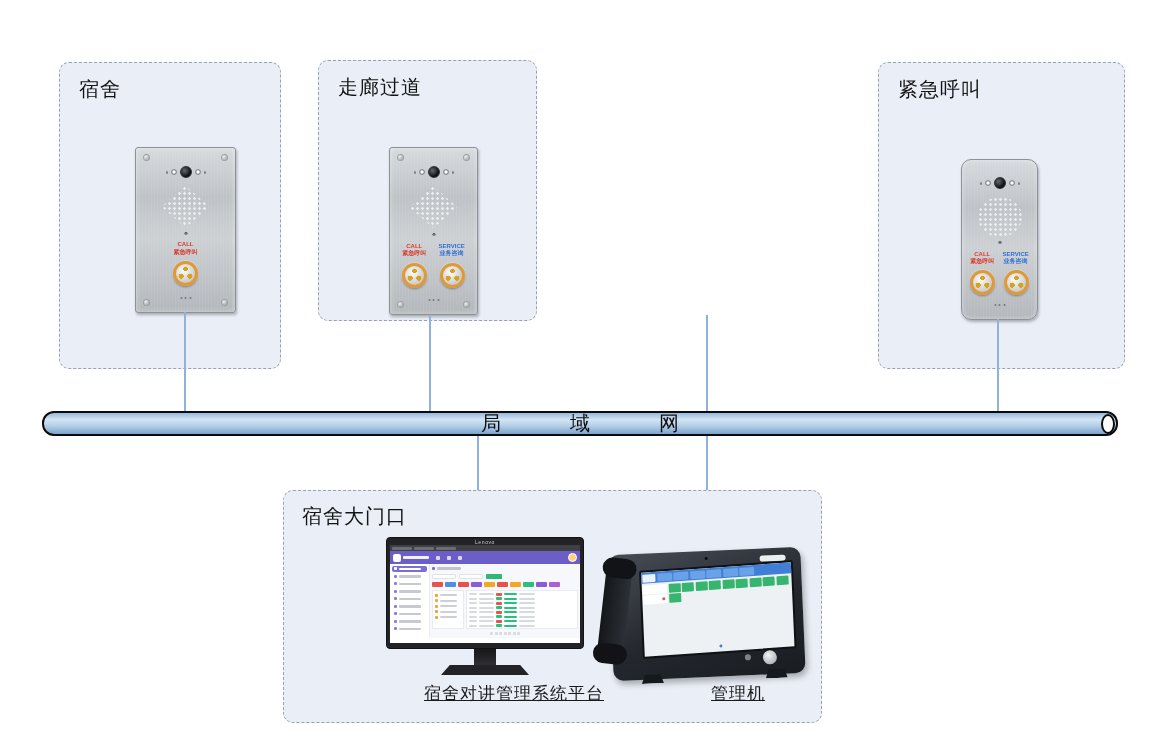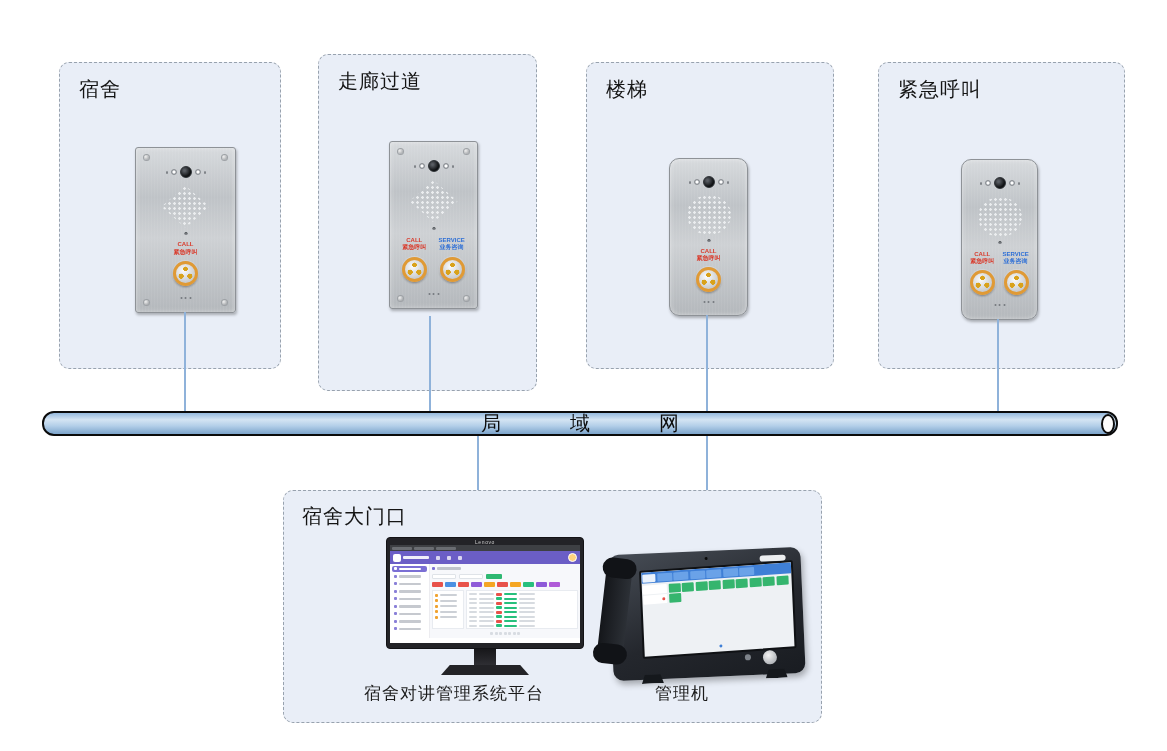--- a/index.html
+++ b/index.html
@@ -56,21 +56,21 @@
         background:linear-gradient(180deg,#96bade 0%,#d4e4f3 32%,#b2cee8 62%,#7ca4cb 100%);}
   .pipe-cap{position:absolute;right:1px;top:50%;transform:translateY(-50%);width:10px;height:16px;
             background:#fdfdfd;border:2px solid #0b0b0b;border-radius:50%;}
   .pipe-label{position:absolute;inset:0;display:flex;justify-content:center;align-items:center;gap:69px;
               font:20px "Liberation Serif","DejaVu Serif",serif;color:#0d0d0d;}
 
   
   .room-label{position:absolute;top:13px;left:18px;font:20px/1.2 "Liberation Serif","DejaVu Serif",serif;
               color:#141414;letter-spacing:1px;}
   .caption{position:absolute;font:17px "Liberation Serif","DejaVu Serif",serif;color:#1a1a1a;
-           text-align:left;letter-spacing:1px;white-space:nowrap;}
+           text-align:right;letter-spacing:1px;white-space:nowrap;text-decoration:underline;}
 
   
   .monitor{position:absolute;left:386px;top:537px;width:198px;}
   .mon-screen{position:relative;width:198px;height:112px;background:#232327;border:1px solid #121215;
               border-radius:4px;box-sizing:border-box;}
   .mon-brand{height:7px;display:flex;justify-content:center;align-items:center;
              font:5px "Liberation Sans",sans-serif;color:#c9c9c9;letter-spacing:.6px;}
   .mon-inner{position:absolute;left:3px;right:3px;top:7px;bottom:5px;background:#fff;overflow:hidden;}
   .browser{height:6px;background:#3e4044;display:flex;gap:2px;padding:1.5px 2px;box-sizing:border-box;}
   .browser i{width:20px;height:3px;background:#6a6d72;border-radius:1px;}
@@ -177,21 +177,21 @@
         <i class="push"></i>
       </div>
       <div class="micdots">
           <i></i>
           <i></i>
           <i></i>
         </div>
     </div>
   </div>
 
-  <div class="zone" style="left:318px;top:54px;width:219px;height:337px">
+  <div class="zone" style="left:318px;top:60px;width:219px;height:261px">
     <div class="zone-label">走廊过道</div>
     <div class="device flat" style="left:70px;top:86px;width:89px;height:168px">
       <span class="screw tl"></span>
       <span class="screw tr"></span>
       <span class="screw bl"></span>
       <span class="screw br"></span>
       <div class="cam-row">
         <i class="dot-s"></i>
           <i class="led"></i>
           <i class="cam"></i>
@@ -215,48 +215,20 @@
         <i class="push"></i>
       </div>
       <div class="micdots">
           <i></i>
           <i></i>
           <i></i>
         </div>
     </div>
   </div>
 
-  <div class="zone" style="left:586px;top:62px;width:248px;height:307px">
-    <div class="zone-label">楼梯</div>
-    <div class="device rounded" style="left:82px;top:95px;width:79px;height:158px">
-      <div class="cam-row">
-        <i class="dot-s"></i>
-          <i class="led"></i>
-          <i class="cam"></i>
-          <i class="led"></i>
-          <i class="dot-s"></i>
-      </div>
-      <div class="grille"></div>
-      <i class="pin"></i>
-      <div class="blabels">
-        <div class="blabel" style="color: rgb(217, 58, 43);">
-          <div>CALL</div>
-            <div>紧急呼叫</div>
-        </div>
-      </div>
-      <div class="pushrow">
-        <i class="push"></i>
-      </div>
-      <div class="micdots">
-          <i></i>
-          <i></i>
-          <i></i>
-        </div>
-    </div>
-  </div>
 
   <div class="zone" style="left:878px;top:62px;width:247px;height:307px">
     <div class="zone-label">紧急呼叫</div>
     <div class="device rounded" style="left:82px;top:96px;width:77px;height:161px">
       <div class="cam-row">
         <i class="dot-s"></i>
           <i class="led"></i>
           <i class="cam"></i>
           <i class="led"></i>
           <i class="dot-s"></i>

